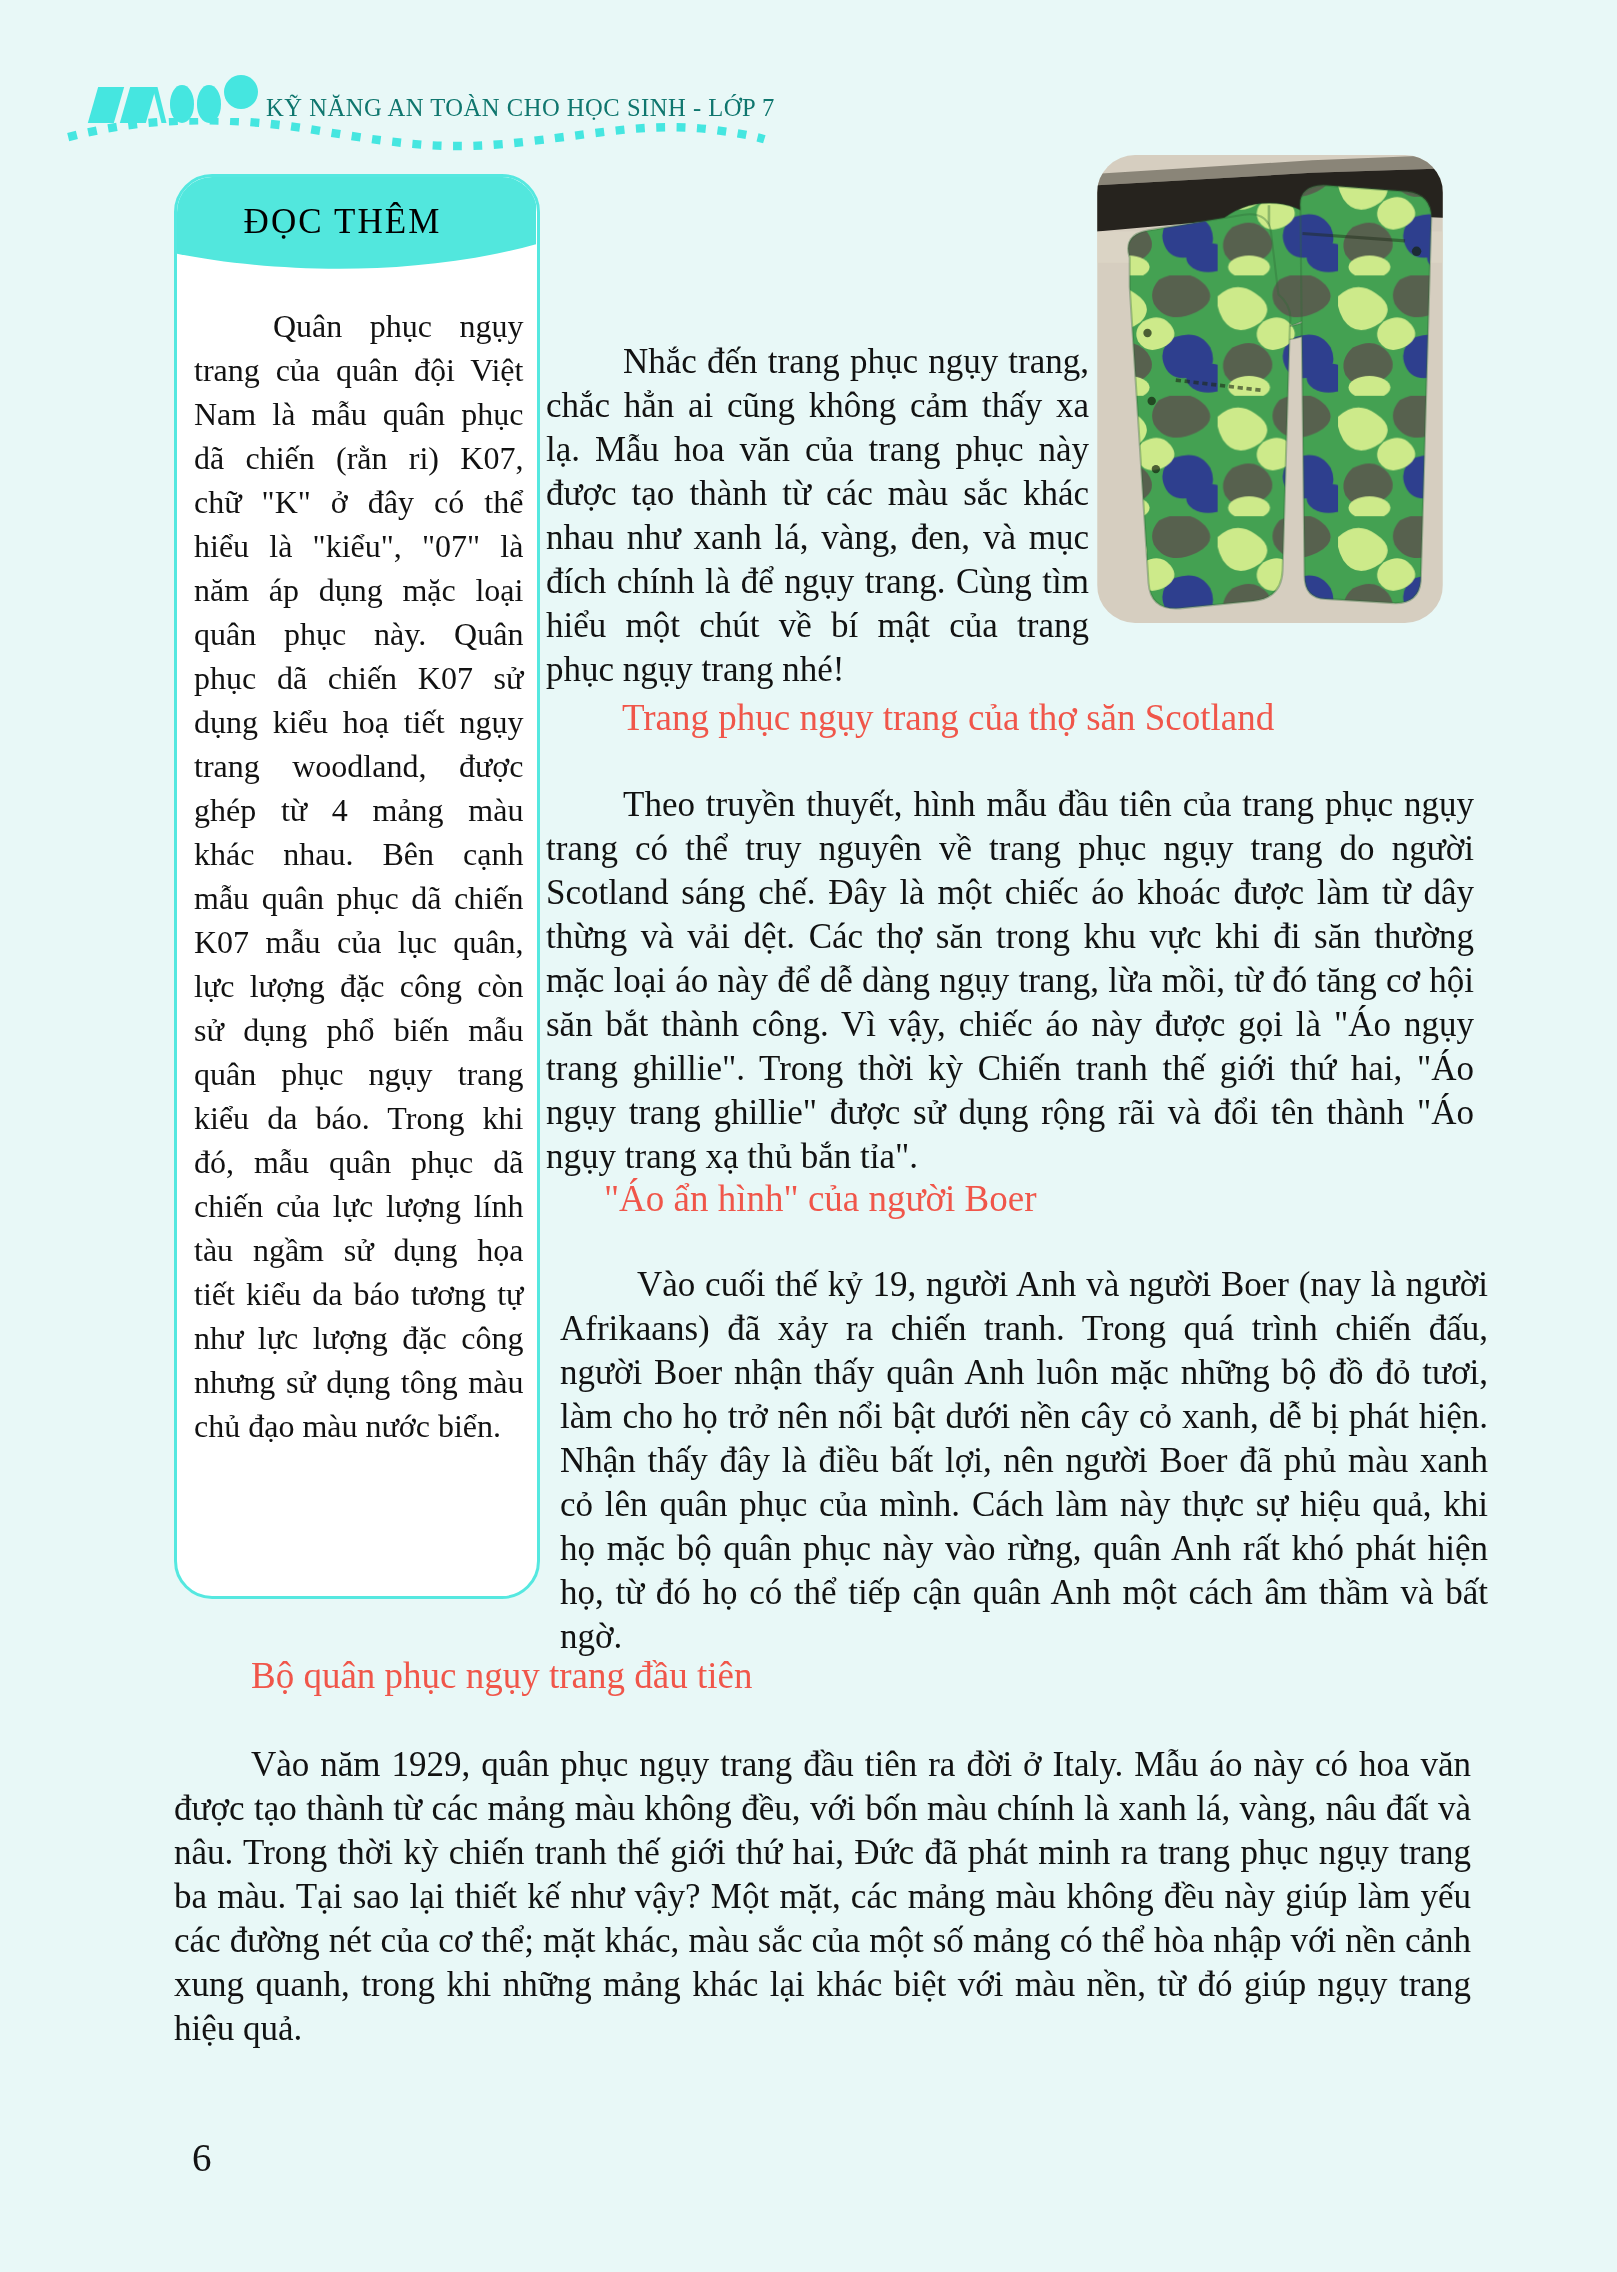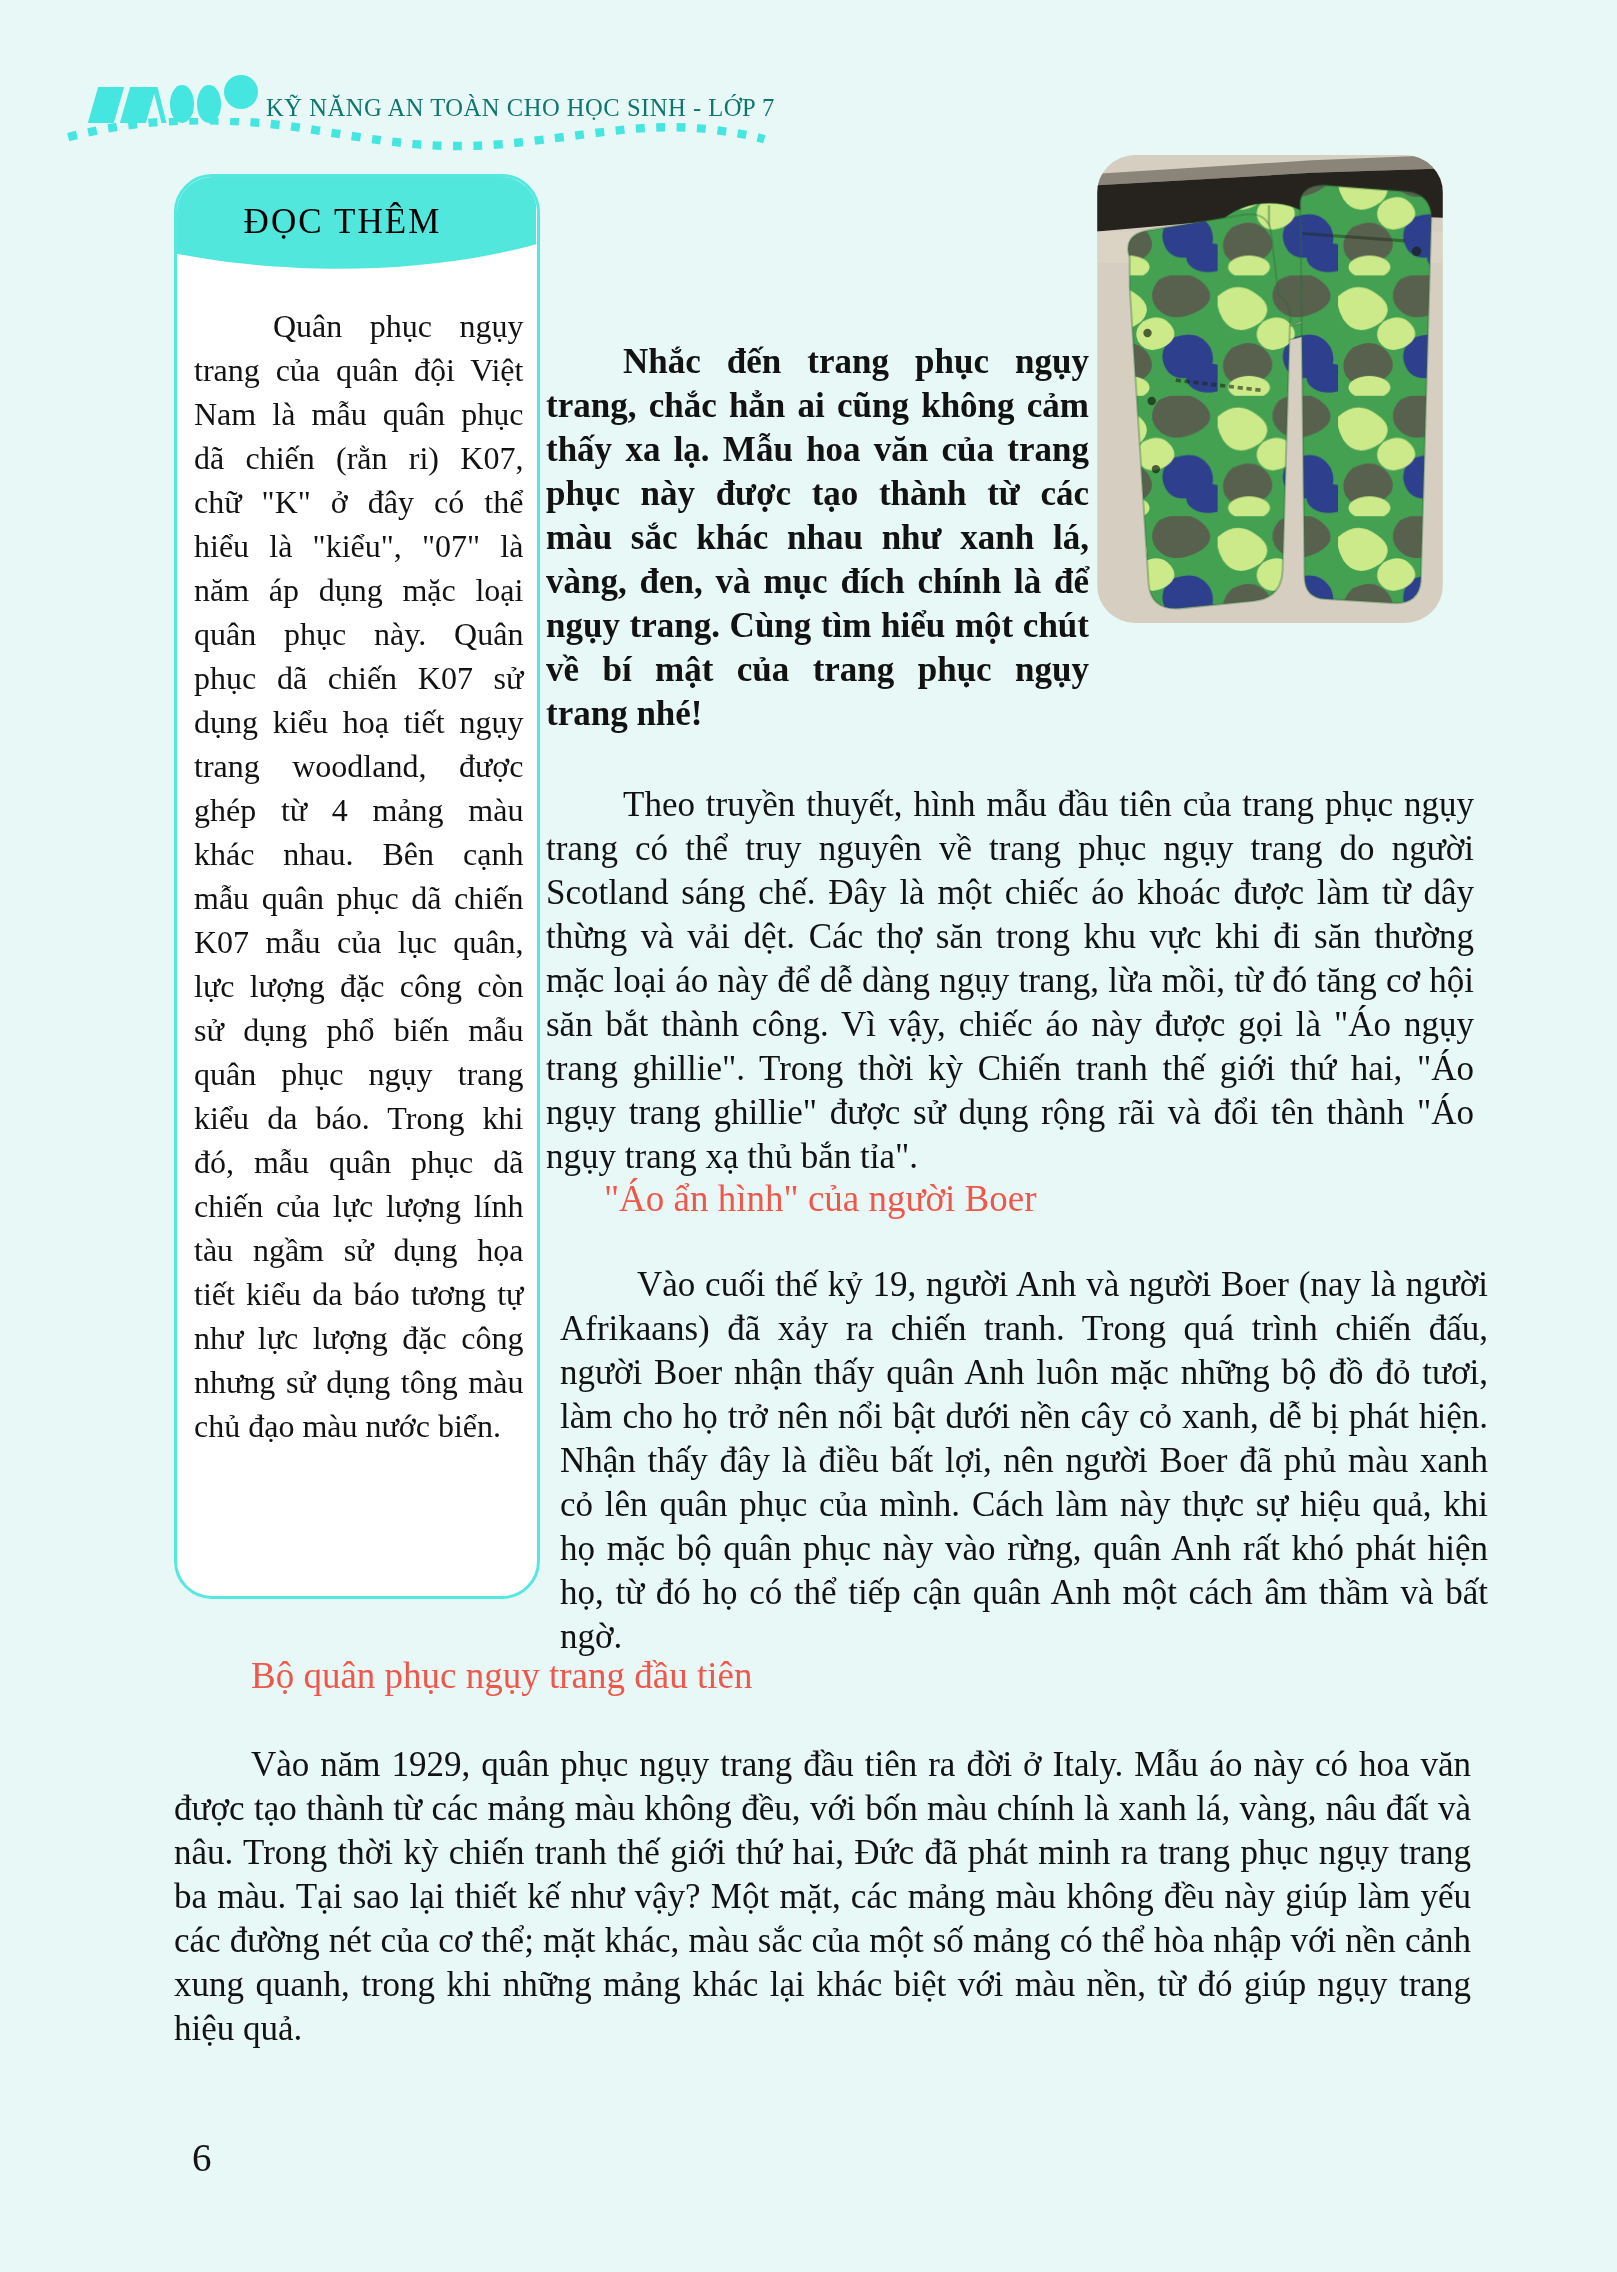--- a/index.html
+++ b/index.html
@@ -40,21 +40,21 @@
     margin:13.6px 13.6px 0 17px;
     font-size:32px;line-height:44px;text-align:justify;text-indent:79px;
   }
   
   .art-title{
     position:absolute;left:546px;top:176px;width:576px;
     font-size:47px;line-height:59px;color:#e5463a;letter-spacing:0.5px;
   }
   .intro{
     position:absolute;left:546px;top:305px;width:543px;
-    font-size:35px;line-height:44px;text-align:justify;text-indent:77px;font-weight:bold;
+    font-size:35px;line-height:44px;text-align:justify;text-indent:77px;
   }
   .sec-head{
     position:absolute;color:#f0564a;font-size:37px;white-space:nowrap;
   }
   .sec-body{
     position:absolute;font-size:35px;line-height:44px;text-align:justify;text-indent:77px;
   }
   .h1pos{left:546px;top:696px;padding-left:76px;}
   .b1pos{left:546px;top:748px;width:928px;}
   .h2pos{left:546px;top:1177px;padding-left:58px;}
@@ -137,20 +137,21 @@
         <path d="M388,100 q-4,-40 44,-42 l160,12 q48,6 46,54 l-20,690 q-4,44 -52,42 l-130,-8 q-40,-2 -40,-44 z" fill="url(#camo)" stroke="#2f6b36" stroke-opacity="0.35" stroke-width="4"></path>
         <path d="M560,140 l72,40 q20,14 12,40 l-10,30" fill="none" stroke="#2f6b36" stroke-opacity="0.0"></path>
         <circle cx="610" cy="184" r="9" fill="#16230f" opacity="0.7"></circle>
         <path d="M392,150 l196,14" stroke="#1d2a17" stroke-width="6" opacity="0.45"></path>
       </g>
     </svg>
   </figure>
 
   <p class="intro">Nhắc đến trang phục ngụy trang, chắc hẳn ai cũng không cảm thấy xa lạ. Mẫu hoa văn của trang phục này được tạo thành từ các màu sắc khác nhau như xanh lá, vàng, đen, và mục đích chính là để ngụy trang. Cùng tìm hiểu một chút về bí mật của trang phục ngụy trang nhé!</p>
 
+  <h2 class="sec-head h1pos" style="margin:0;font-weight:normal;">Trang phục ngụy trang của thợ săn Scotland</h2>
   <p class="sec-body b1pos">Theo truyền thuyết, hình mẫu đầu tiên của trang phục ngụy trang có thể truy nguyên về trang phục ngụy trang do người Scotland sáng chế. Đây là một chiếc áo khoác được làm từ dây thừng và vải dệt. Các thợ săn trong khu vực khi đi săn thường mặc loại áo này để dễ dàng ngụy trang, lừa mồi, từ đó tăng cơ hội săn bắt thành công. Vì vậy, chiếc áo này được gọi là "Áo ngụy trang ghillie". Trong thời kỳ Chiến tranh thế giới thứ hai, "Áo ngụy trang ghillie" được sử dụng rộng rãi và đổi tên thành "Áo ngụy trang xạ thủ bắn tỉa".</p>
 
   <h2 class="sec-head h2pos" style="margin:0;font-weight:normal;">"Áo ẩn hình" của người Boer</h2>
   <p class="sec-body b2pos">Vào cuối thế kỷ 19, người Anh và người Boer (nay là người Afrikaans) đã xảy ra chiến tranh. Trong quá trình chiến đấu, người Boer nhận thấy quân Anh luôn mặc những bộ đồ đỏ tươi, làm cho họ trở nên nổi bật dưới nền cây cỏ xanh, dễ bị phát hiện. Nhận thấy đây là điều bất lợi, nên người Boer đã phủ màu xanh cỏ lên quân phục của mình. Cách làm này thực sự hiệu quả, khi họ mặc bộ quân phục này vào rừng, quân Anh rất khó phát hiện họ, từ đó họ có thể tiếp cận quân Anh một cách âm thầm và bất ngờ.</p>
 
   <h2 class="sec-head h3pos" style="margin:0;font-weight:normal;">Bộ quân phục ngụy trang đầu tiên</h2>
   <p class="sec-body b3pos">Vào năm 1929, quân phục ngụy trang đầu tiên ra đời ở Italy. Mẫu áo này có hoa văn được tạo thành từ các mảng màu không đều, với bốn màu chính là xanh lá, vàng, nâu đất và nâu. Trong thời kỳ chiến tranh thế giới thứ hai, Đức đã phát minh ra trang phục ngụy trang ba màu. Tại sao lại thiết kế như vậy? Một mặt, các mảng màu không đều này giúp làm yếu các đường nét của cơ thể; mặt khác, màu sắc của một số mảng có thể hòa nhập với nền cảnh xung quanh, trong khi những mảng khác lại khác biệt với màu nền, từ đó giúp ngụy trang hiệu quả.</p>
 
   <div class="pageno">6</div>
 

